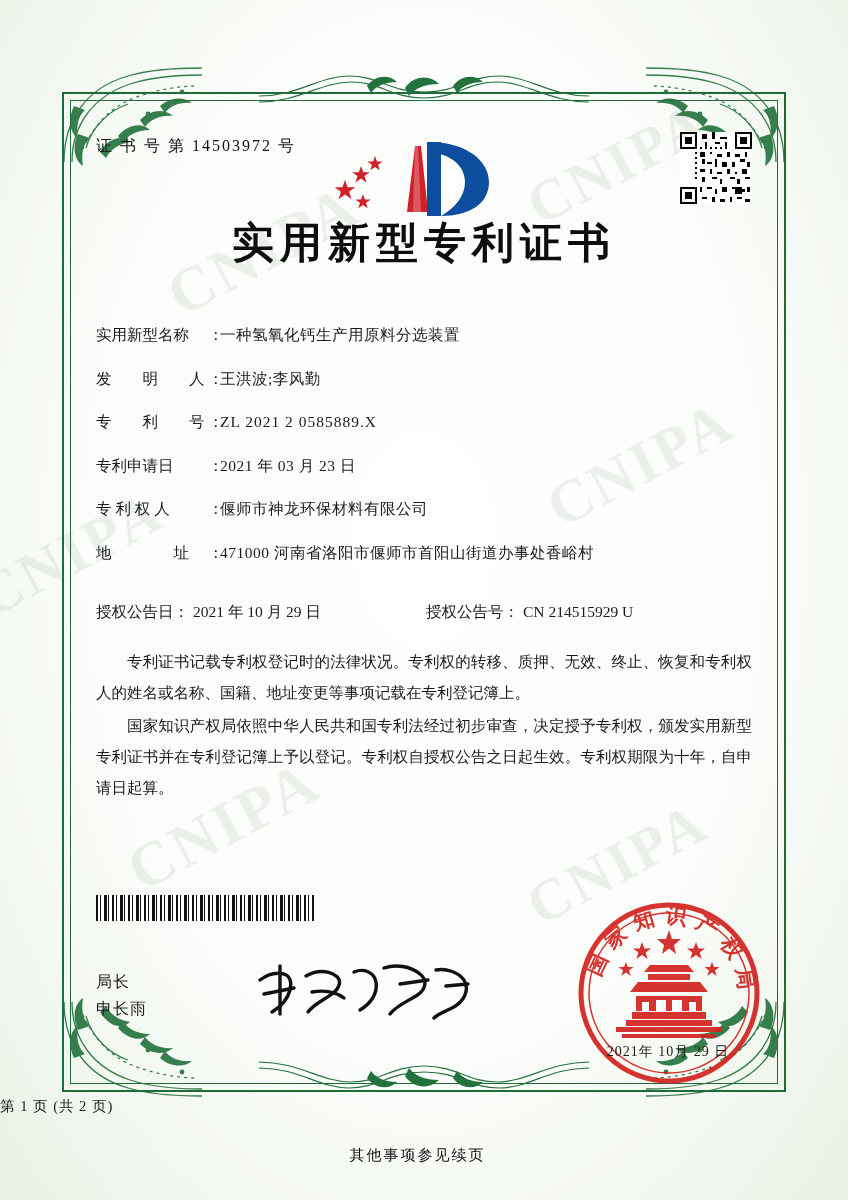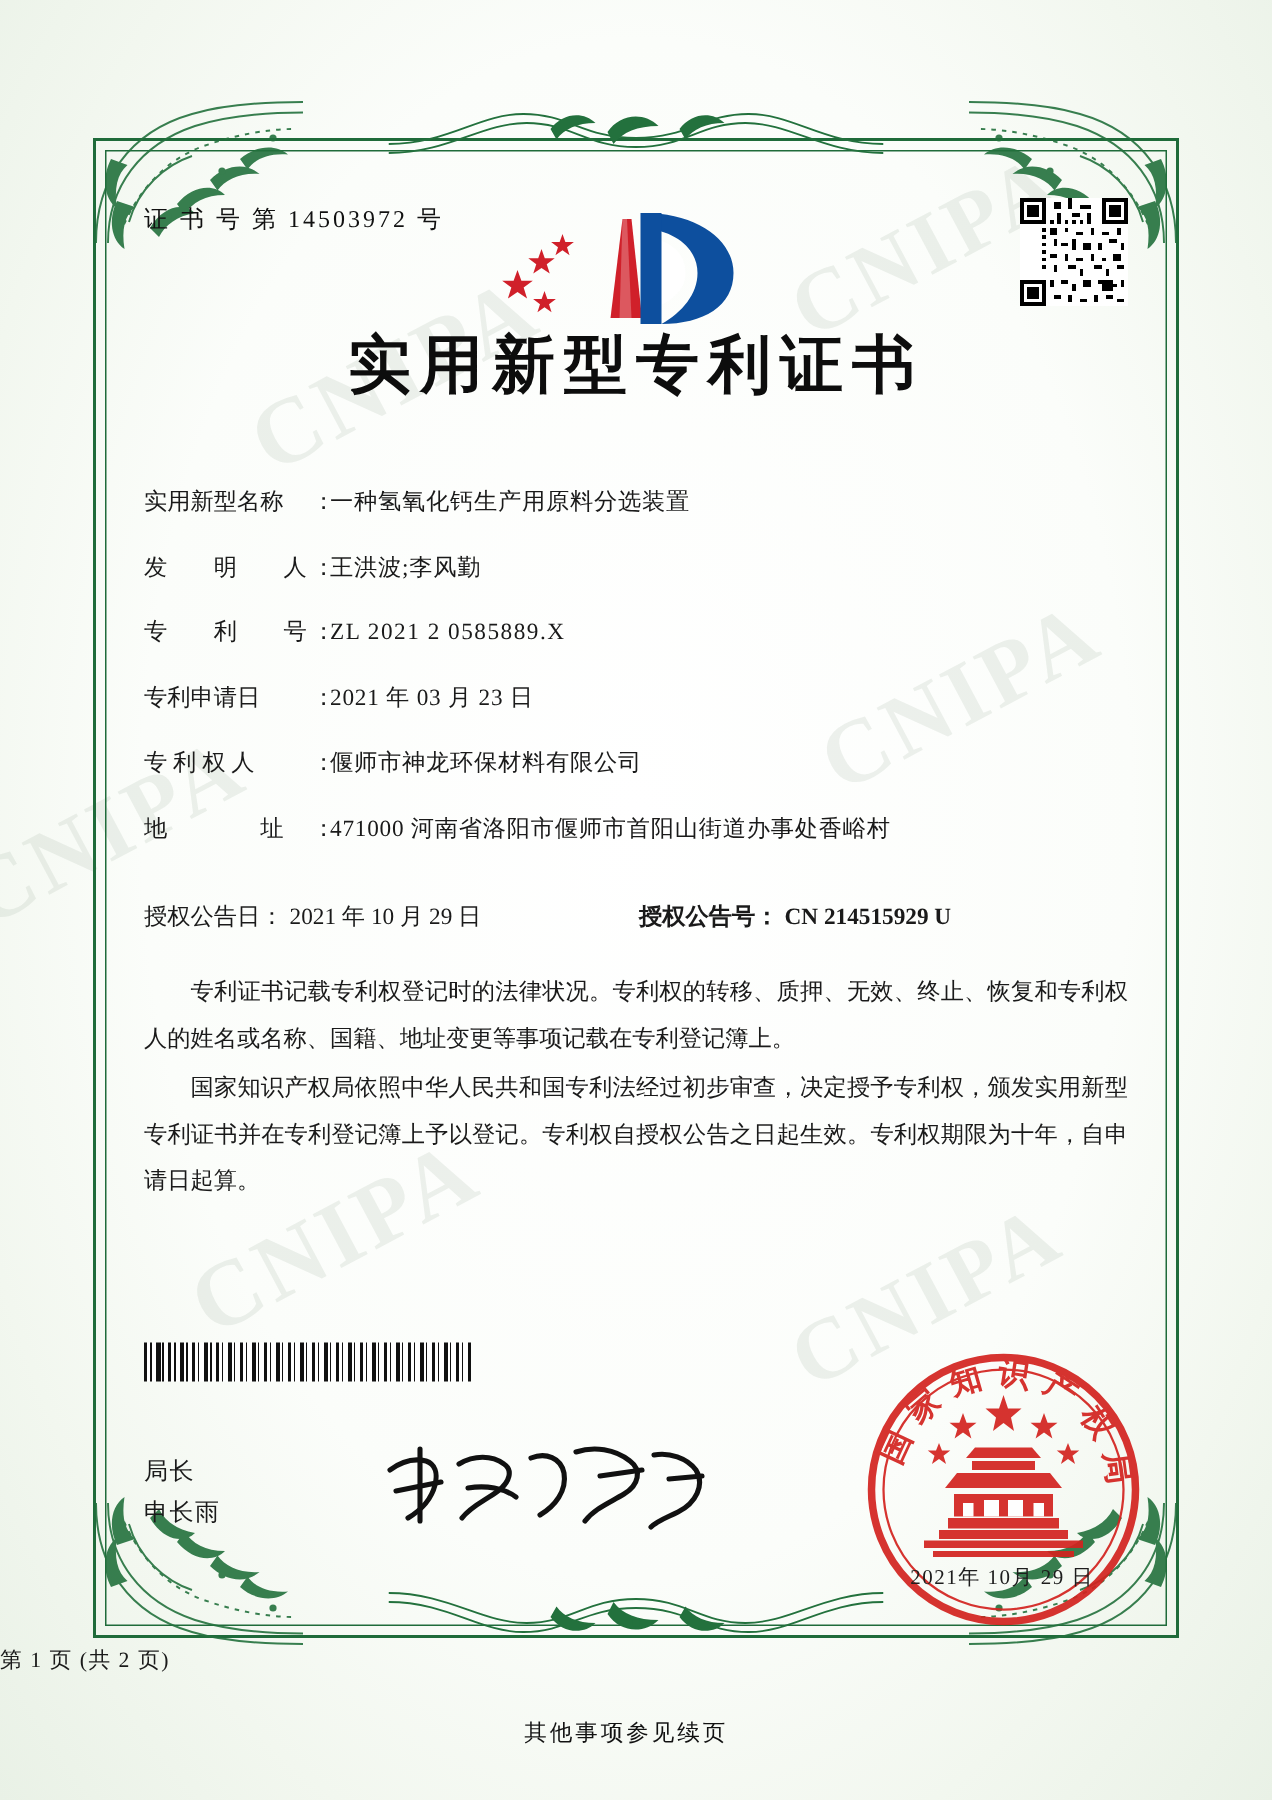--- a/index.html
+++ b/index.html
@@ -158,21 +158,21 @@
   .field-value { flex: 1 1 auto; letter-spacing: 0.5px; }
   .field-value.mono { font-family: "Liberation Serif", serif; letter-spacing: 1px; }
 
   .row-two {
     display: flex;
     align-items: baseline;
     margin-bottom: 26px;
     font-size: 15.5px;
   }
   .row-two .seg1 { width: 330px; flex: none; display: flex; align-items: baseline; }
-  .row-two .seg2 { display: flex; align-items: baseline; font-weight: bold; }
+  .row-two .seg2 { display: flex; align-items: baseline; }
   .seg-label { white-space: nowrap; }
   .seg-value { margin-left: 4px; margin-top: 16px; }
 
   .paragraphs {
     margin-top: 26px;
     font-size: 15.5px;
     line-height: 2.0;
     text-align: justify;
   }
   .paragraphs p {

